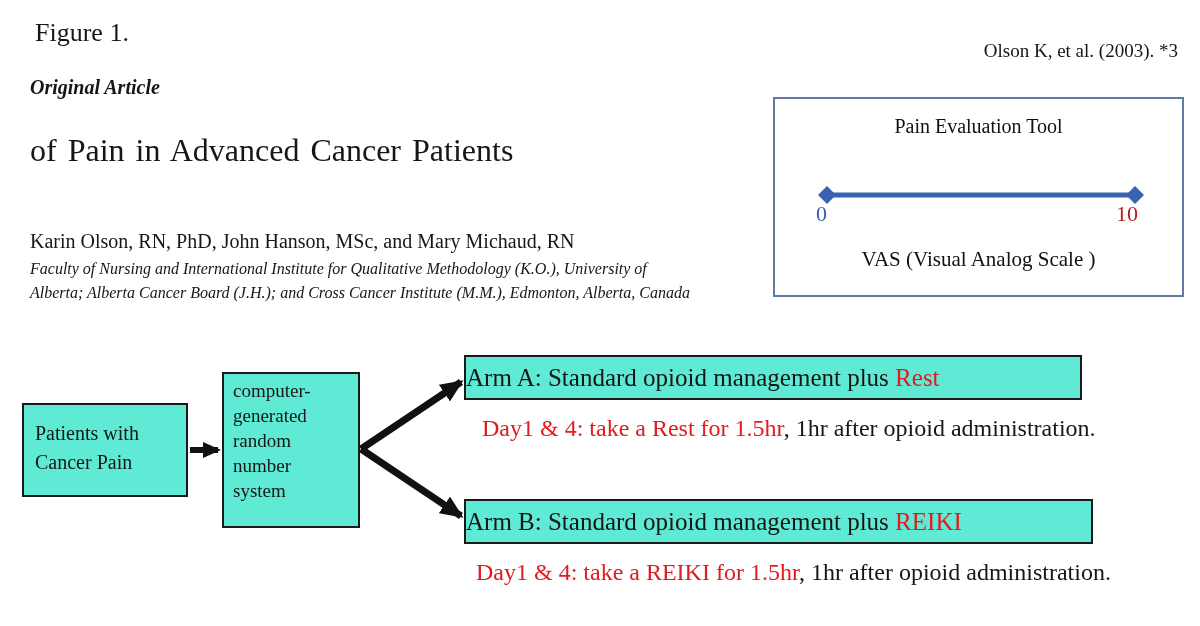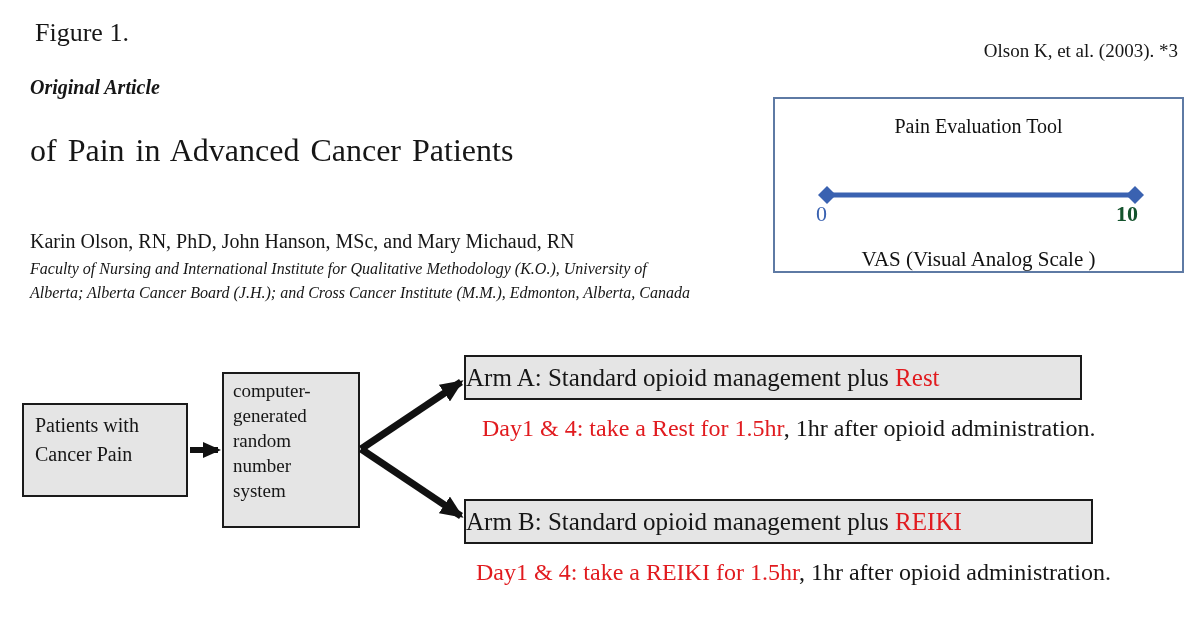--- a/index.html
+++ b/index.html
@@ -8,30 +8,30 @@
     font-family:"Liberation Serif","DejaVu Serif",serif;color:#161616;
   }
   .abs{position:absolute;}
   .figure-label{left:35px;top:18px;font-size:26px;}
   .citation{right:22px;top:40px;font-size:19px;}
   .category{left:30px;top:76px;font-size:20px;font-weight:bold;font-style:italic;}
   .title{left:30px;top:128px;font-size:32px;line-height:44px;word-spacing:3px;}
   .authors{left:30px;top:230px;font-size:20px;}
   .affiliation{left:30px;top:257px;font-size:16px;font-style:italic;line-height:24px;}
 
-  .vas-box{left:773px;top:97px;width:411px;height:176px;border:2px solid #5e7aa4;box-sizing:border-box;}
+  .vas-box{left:773px;top:97px;width:411px;height:200px;border:2px solid #5e7aa4;box-sizing:border-box;}
   .vas-title{position:absolute;left:0;top:16px;width:100%;text-align:center;font-size:20px;color:#111;}
   .vas-caption{position:absolute;left:0;top:148px;width:100%;text-align:center;font-size:21px;color:#111;}
   .vas-num{position:absolute;top:102px;font-size:22px;}
   .vas-num.zero{left:41px;}
   .vas-num.ten{left:341px;}
   .vas-svg{position:absolute;left:0;top:0;}
 
-  .flow-box{border:2px solid #1a1a1a;box-sizing:border-box;background:#e5e5e5;}
-  .patients-box{left:22px;top:403px;width:166px;height:94px;padding:6px 0 0 11px;font-size:20px;line-height:29px;}
+  .flow-box{border:2px solid #1a1a1a;box-sizing:border-box;background:#5eead4;}
+  .patients-box{left:22px;top:403px;width:166px;height:94px;padding:14px 0 0 11px;font-size:20px;line-height:29px;}
   .random-box{left:222px;top:372px;width:138px;height:156px;padding:4px 0 0 9px;font-size:19px;line-height:25px;}
   .arm-box{height:45px;line-height:41px;font-size:25px;white-space:nowrap;overflow:hidden;}
   .arm-a-box{left:464px;top:355px;width:618px;}
   .arm-b-box{left:464px;top:499px;width:629px;}
   .day-line{font-size:24px;white-space:nowrap;}
   .day-a{left:482px;top:415px;}
   .day-b{left:476px;top:559px;}
   .red{color:#e11b1f;}
   .blk{color:#161616;}
   .arrows-svg{left:180px;top:350px;}
@@ -57,21 +57,21 @@
   </div>
 
   <div class="abs vas-box">
     <div class="vas-title">Pain Evaluation Tool</div>
     <svg class="vas-svg" width="407" height="196" viewBox="0 0 407 196">
       <line x1="52" y1="96" x2="360" y2="96" stroke="#3a62b1" stroke-width="5"></line>
       <polygon points="52,87 61,96 52,105 43,96" fill="#3a62b1"></polygon>
       <polygon points="360,87 369,96 360,105 351,96" fill="#3a62b1"></polygon>
     </svg>
     <div class="vas-num zero" style="color:#3a62b1;">0</div>
-    <div class="vas-num ten" style="color:#14532d;font-weight:bold;">10</div>
+    <div class="vas-num ten" style="color:#b91c1c;">10</div>
     <div class="vas-caption">VAS (Visual Analog Scale )</div>
   </div>
 
   <div class="abs flow-box patients-box">
     <div>Patients with</div>
     <div>Cancer Pain</div>
   </div>
 
   <div class="abs flow-box random-box">
     <div>computer-</div>

